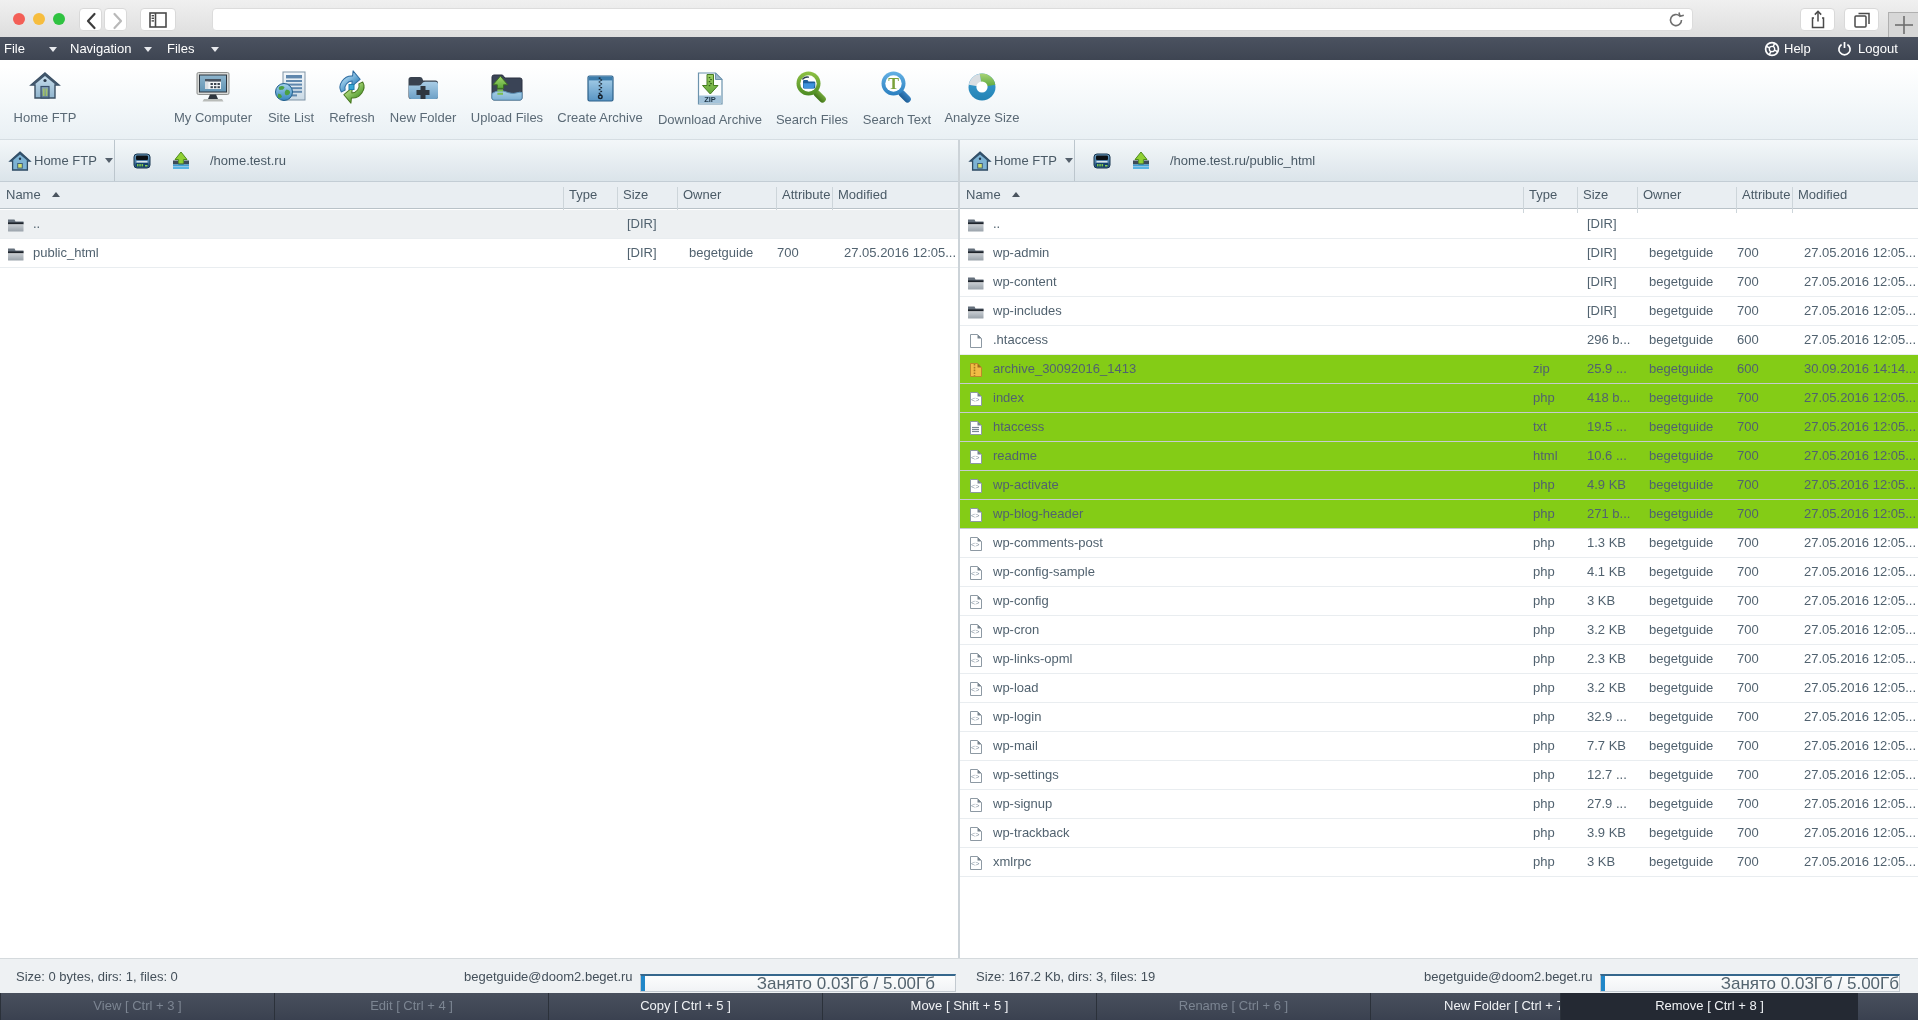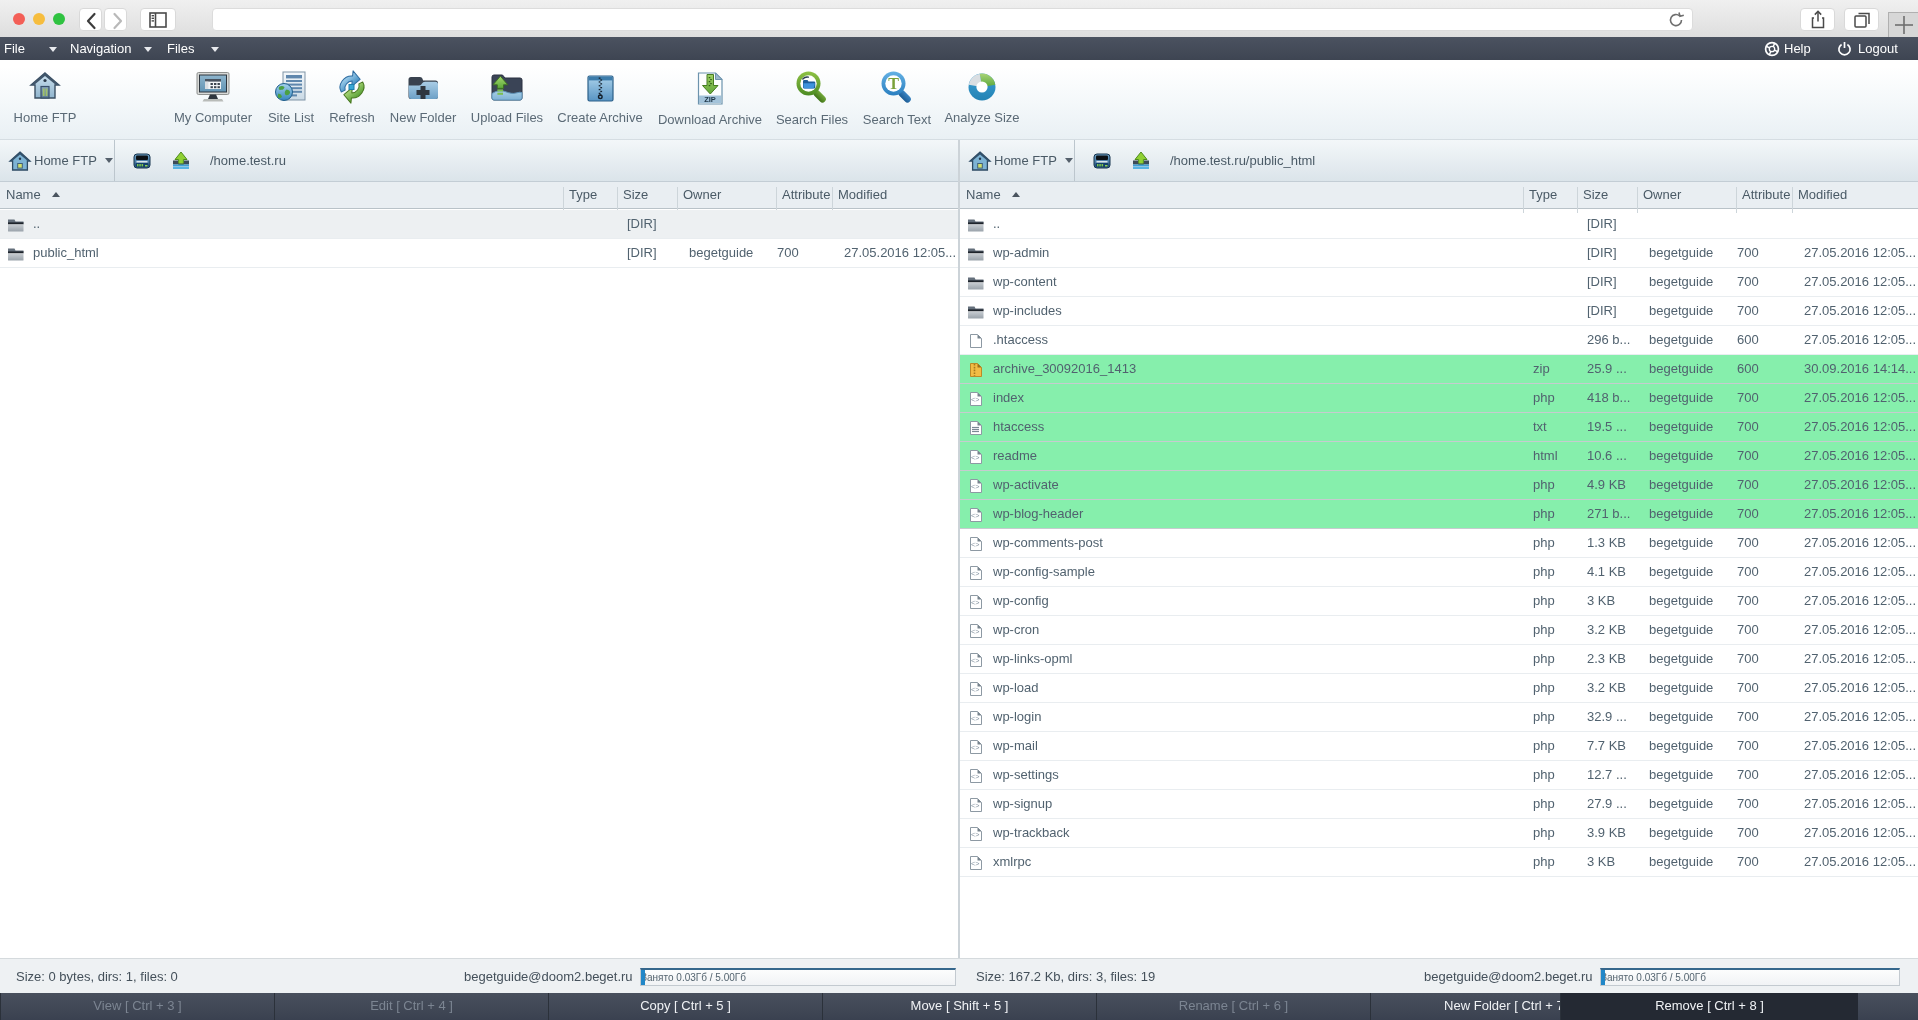--- a/index.html
+++ b/index.html
@@ -34,41 +34,41 @@
 .phead{position:absolute;left:0;top:0;width:100%;height:42px;
   background:linear-gradient(#f3f7f9,#dbe4ea);border-bottom:1px solid #c3cdd5;color:#4a5a66;font-size:13px}
 .psep{position:absolute;top:0;width:1px;height:41px;background:#bcc6cd}
 .colhead{position:absolute;left:0;top:42px;width:100%;height:27px;background:#e9eef2;
   border-bottom:1px solid #b9c2c8;color:#4a5a66;font-size:13px}
 .colhead span{position:absolute;top:5px}
 .csep{position:absolute;top:0;width:1px;height:26px;background:#cdd5da}
 .rows{position:absolute;left:0;top:70px;width:100%}
 .row{position:relative;width:100%;height:29px;border-bottom:1px solid #e9edf0;
   color:#51626f;font-size:13px}
-.row.sel{background:#86efac;border-bottom-color:#c6cbcf}
+.row.sel{background:#84cc16;border-bottom-color:#c6cbcf}
 .row.cur{background:#edf0f2}
 .row span{position:absolute;top:6px;white-space:nowrap}
 .row .ic{position:absolute;left:7px;top:7px}
 .nm{left:33px}
 .ty{left:573px}
 .sz{left:627px}
 .ow{left:689px}
 .at{left:777px;width:55px;}
 .md{left:844px}
 .colhead .h-nm{left:6px}.colhead .h-ty{left:569px}.colhead .h-sz{left:623px}
 .colhead .h-ow{left:683px}.colhead .h-at{left:782px}.colhead .h-md{left:838px}
 .sort{display:inline-block;width:0;height:0;border-left:4px solid transparent;
   border-right:4px solid transparent;border-bottom:5px solid #4a545f;margin-left:11px;vertical-align:1px}
 
 #status{position:absolute;left:0;top:958px;width:1918px;height:35px;background:#eef1f3;
   border-top:1px solid #d5dadd;font-size:13px;color:#44505a}
 #status .st{position:absolute;top:10px;white-space:nowrap}
-.pbar{position:absolute;top:9px;height:18px;background:linear-gradient(#fcfdfd,#f1f3f5);
-  border:1px solid #c3cad0;border-top:2px solid #35678c;text-align:left;color:#54646f;
-  font-size:10px;line-height:15px}
+.pbar{position:absolute;top:15px;height:18px;background:linear-gradient(#fcfdfd,#f1f3f5);
+  border:1px solid #c3cad0;border-top:2px solid #35678c;text-align:right;color:#54646f;
+  font-size:17px;line-height:15px}
 .pfill{position:absolute;left:0;top:0;width:4px;height:15px;background:#2187c8}
 
 #bottom{position:absolute;left:0;top:993px;width:1918px;height:27px;
   background:linear-gradient(#49505d,#3a4150);font-size:13px}
 #bottom .bb{position:absolute;top:0;height:27px;line-height:26px;text-align:center;
   border-left:1px solid #2b313a;color:#f0f2f5}
 #bottom .bb.dim{color:#7c8592}
 #bottom .bb.dark{background:#242933}
 </style></head>
 <body>

